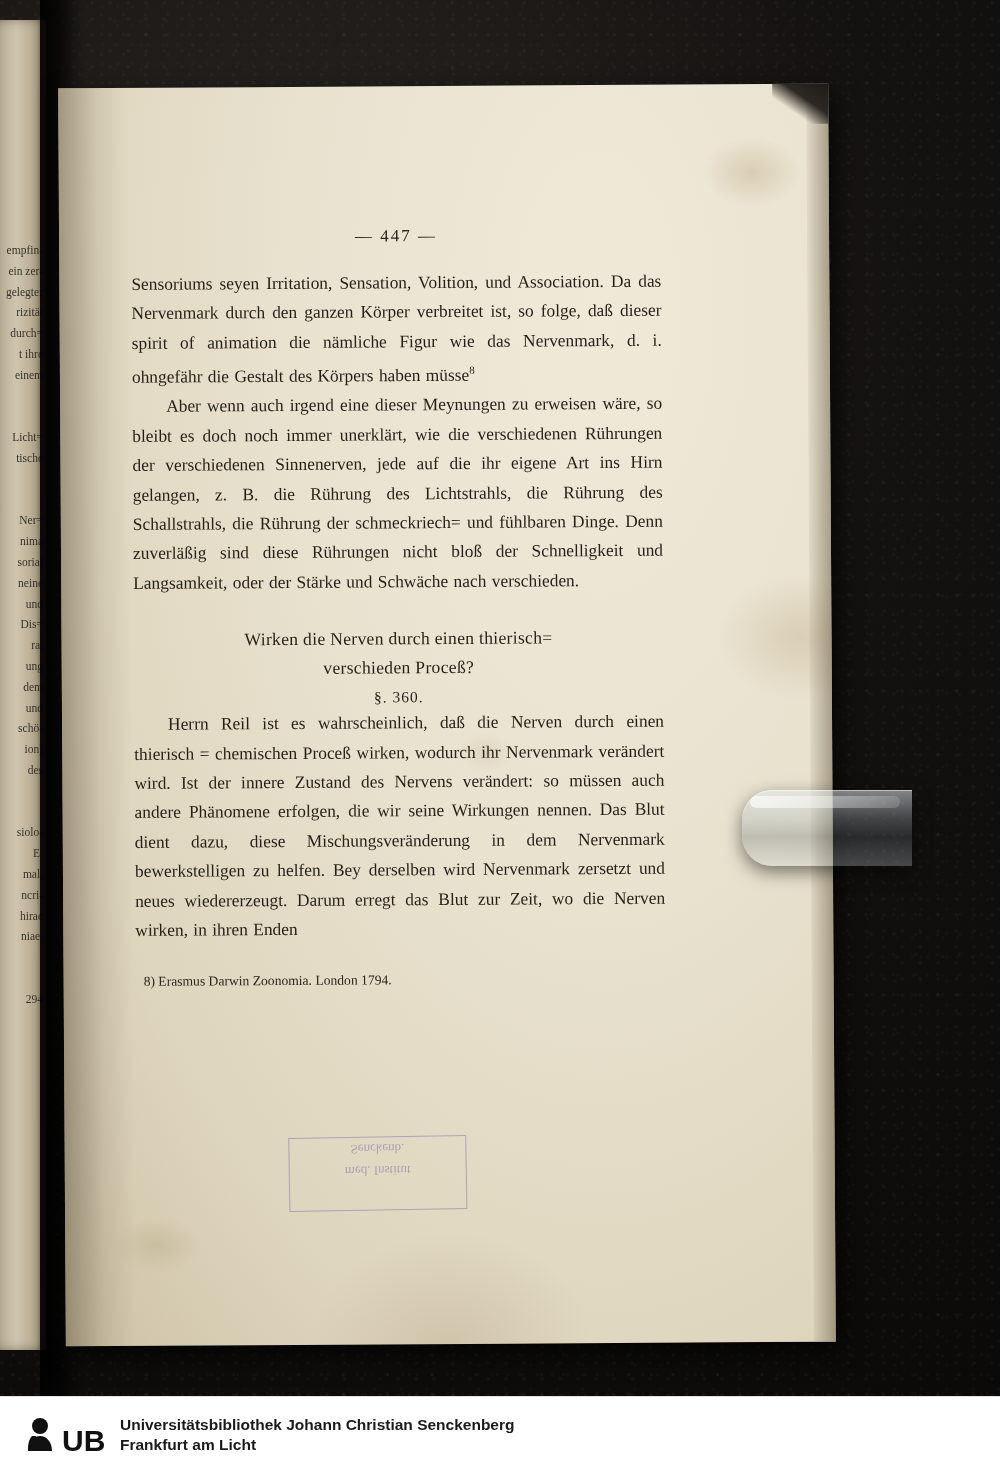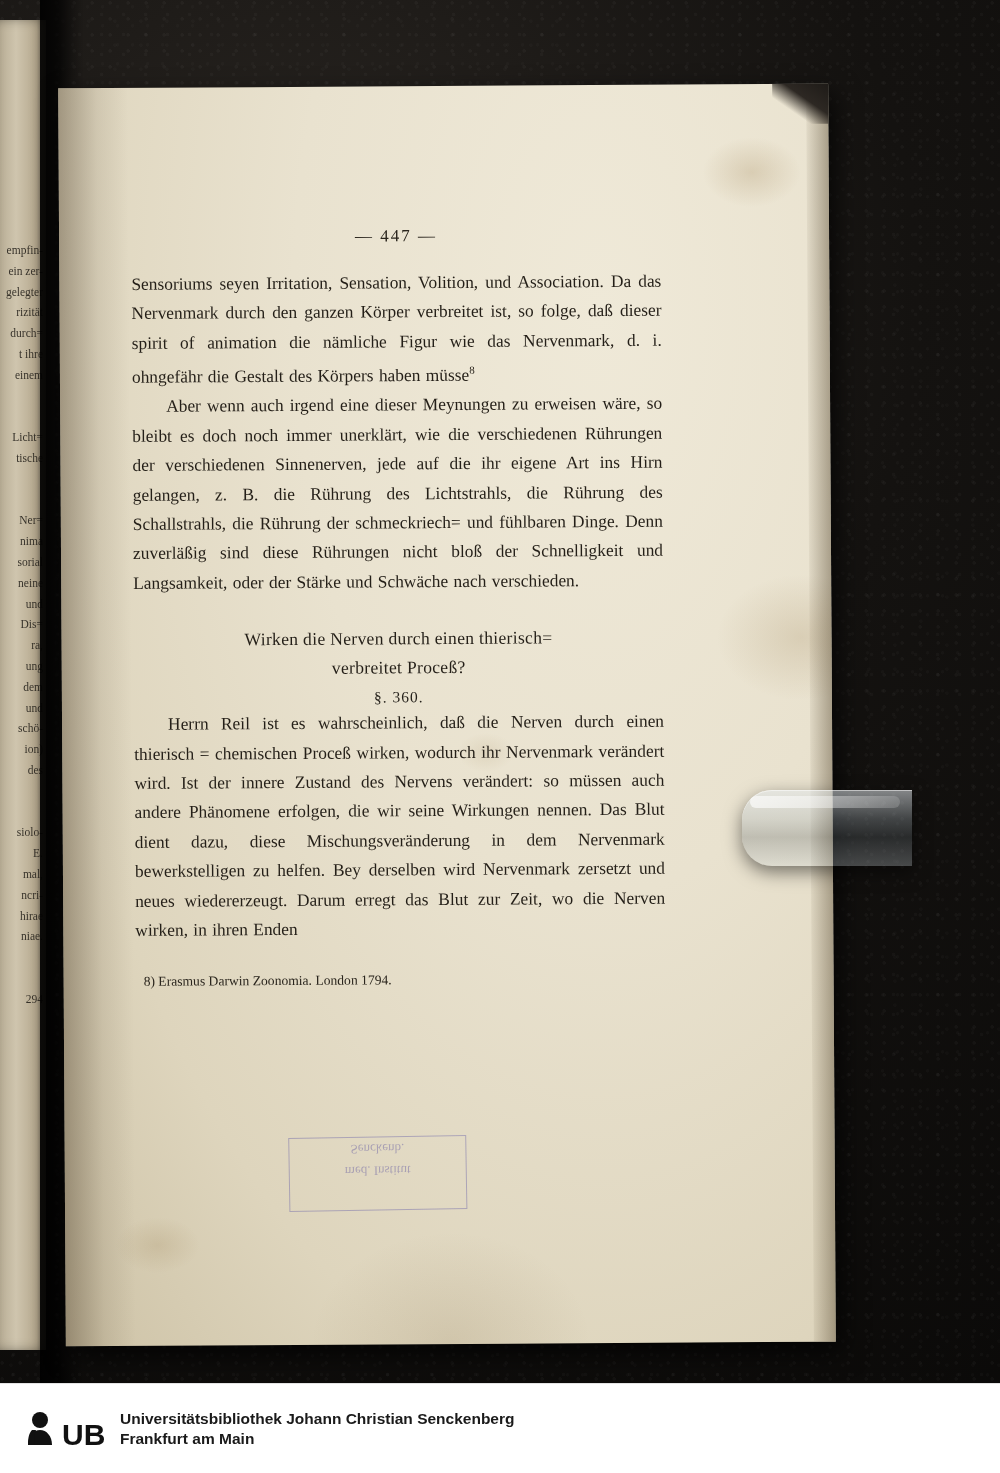--- a/index.html
+++ b/index.html
@@ -188,21 +188,21 @@
     content: "";
     position: absolute; left: 8px; top: 6px; width: 150px; height: 12px;
     background: linear-gradient(90deg, rgba(255,255,255,.65), rgba(255,255,255,.15));
     border-radius: 8px;
   }
 
   
   #footer {
     position: absolute;
     left: 0; bottom: 0;
-    width: 1000px; height: 90px;
+    width: 1000px; height: 77px;
     background: #ffffff;
     display: flex;
     align-items: center;
     padding-left: 18px;
     box-sizing: border-box;
     border-top: 1px solid #e3e3e3;
   }
   #ub-logo {
     width: 88px; height: 52px;
     display: flex; align-items: center;
@@ -271,21 +271,21 @@
   <div id="text-block">
 
     <div class="page-number">— 447 —</div>
 
     <p class="body"><span>Sensoriums seyen Irritation, Sensation, Volition, und Association.  Da das Nervenmark durch den ganzen Körper verbreitet ist, so folge, daß dieser spirit of animation die nämliche Figur wie das Nervenmark, d. i. ohngefähr die Gestalt des Körpers haben müsse</span><span class="sup">8</span></p>
 
     <p class="body indent">Aber wenn auch irgend eine dieser Meynungen zu erweisen wäre, so bleibt es doch noch immer unerklärt, wie die verschiedenen Rührungen der verschiedenen Sinnenerven, jede auf die ihr eigene Art ins Hirn gelangen, z. B. die Rührung des Lichtstrahls, die Rührung des Schallstrahls, die Rührung der schmeckriech= und fühlbaren Dinge.  Denn zuverläßig sind diese Rührungen nicht bloß der Schnelligkeit und Langsamkeit, oder der Stärke und Schwäche nach verschieden.</p>
 
     <h2 class="section-heading">
       <span>Wirken die Nerven durch einen thierisch=</span><br>
-      <span>verbreitet Proceß?</span>
+      <span>verschieden Proceß?</span>
     </h2>
 
     <div class="paragraph-mark">§.   360.</div>
 
     <p class="body indent">Herrn Reil ist es wahrscheinlich, daß die Nerven durch einen thierisch = chemischen Proceß wirken, wodurch ihr Nervenmark verändert wird.  Ist der innere Zustand des Nervens verändert: so müssen auch andere Phänomene erfolgen, die wir seine Wirkungen nennen.  Das Blut dient dazu, diese Mischungsveränderung in dem Nervenmark bewerkstelligen zu helfen.  Bey derselben wird Nervenmark zersetzt und neues wiedererzeugt.  Darum erregt das Blut zur Zeit, wo die Nerven wirken, in ihren Enden</p>
 
     <div class="footnote">8) Erasmus Darwin Zoonomia. London 1794.</div>
   </div>
 
   <div id="library-stamp">
@@ -302,15 +302,15 @@
       <g fill="#111">
         <circle cx="22" cy="17" r="8"></circle>
         <path d="M10 42c0-9 5.5-15 12-15s12 6 12 15z"></path>
         <path d="M14 27c-3 3-4 8-4 15h6c0-7 1-12 2-15z" fill="#111"></path>
       </g>
       <text x="44" y="42" font-family="Liberation Sans, sans-serif" font-size="30" font-weight="bold" fill="#111">UB</text>
     </svg>
   </div>
   <div id="footer-text">
     <span>Universitätsbibliothek Johann Christian Senckenberg</span>
-    <span class="line2">Frankfurt am Main</span>
+    <span class="line2">Frankfurt am Licht</span>
   </div>
 </div>
 
 </body></html>

